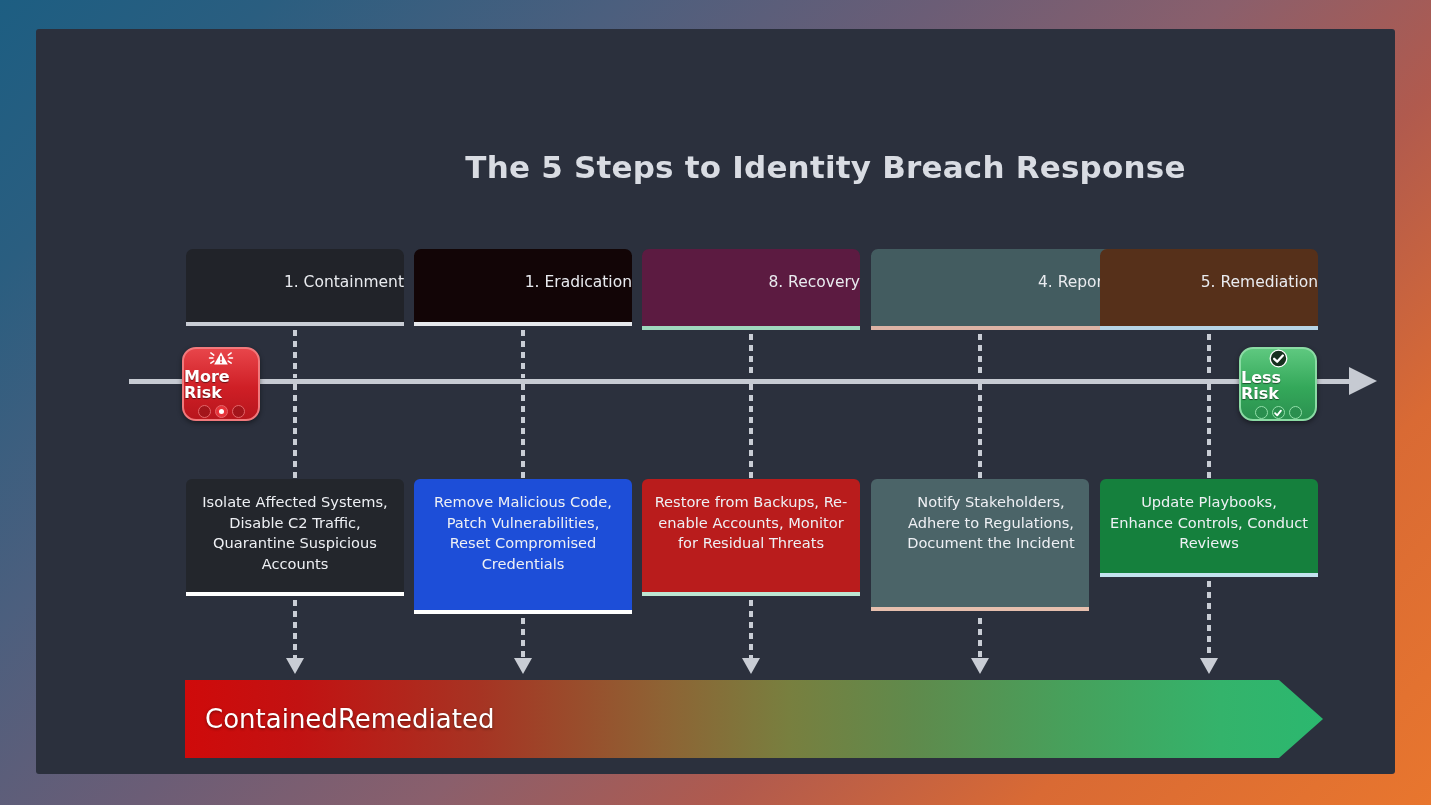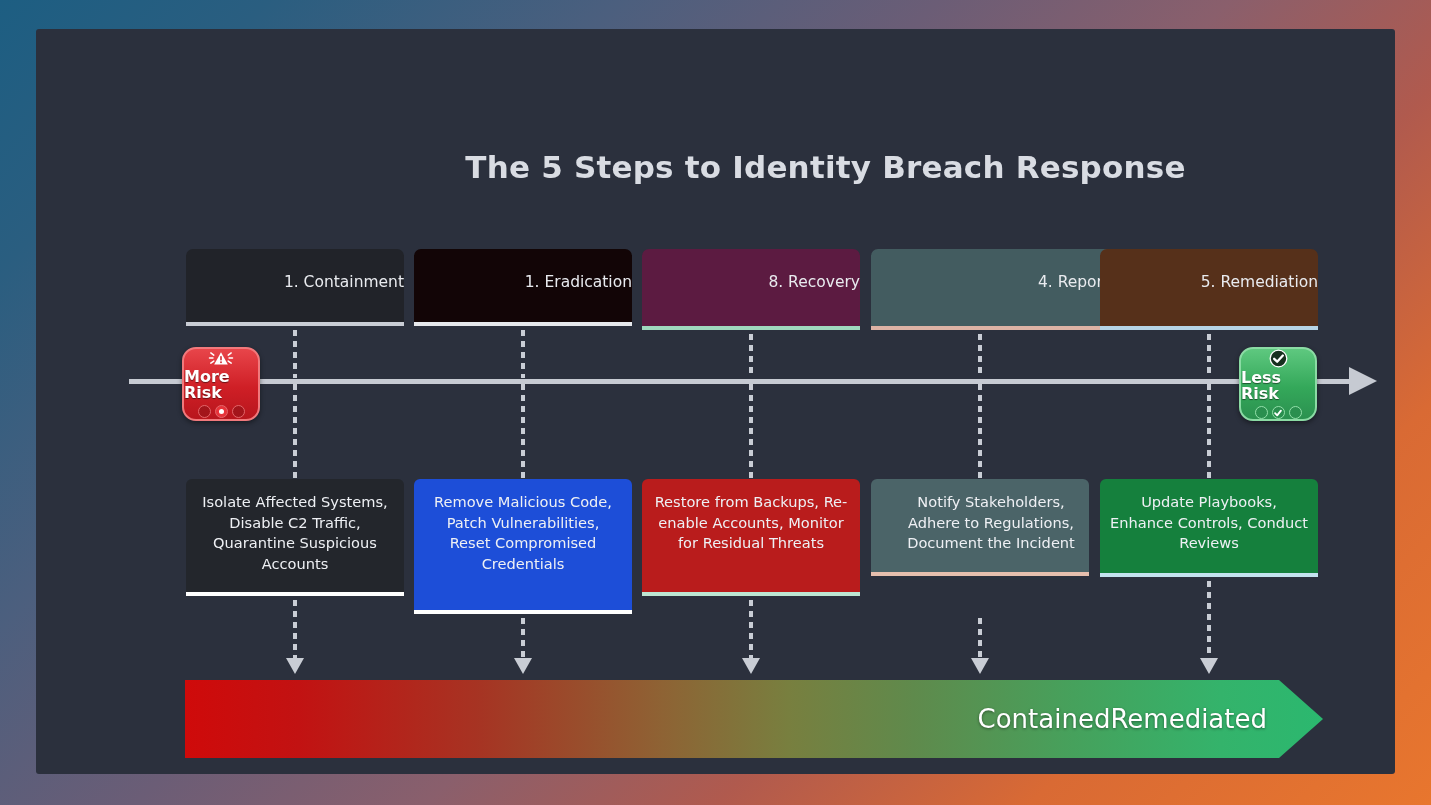--- a/index.html
+++ b/index.html
@@ -153,21 +153,21 @@
       #a63423 26%,
       #8e6334 42%,
       #787f3f 53%,
       #5f8a4c 64%,
       #46a15c 78%,
       #34b36b 91%,
       #2bb86f 100%);
     -webkit-clip-path:polygon(0 0, calc(100% - 44px) 0, 100% 50%, calc(100% - 44px) 100%, 0 100%);
     clip-path:polygon(0 0, calc(100% - 44px) 0, 100% 50%, calc(100% - 44px) 100%, 0 100%);
     display:flex; align-items:center;
-    justify-content:flex-end;
+    justify-content:flex-start;
     padding:0 56px 0 20px;
   }
   #grad-arrow span {
     color:#fff; font-size:26px;
     text-shadow:0 1px 3px rgba(0,0,0,.45);
   }
 </style>
 </head>
 <body>
 
@@ -262,21 +262,21 @@
   <div class="desc" style="left:378px; top:450px; width:218px; height:135px; background:#1d4ed8;">
     <span>Remove Malicious Code, Patch Vulnerabilities, Reset Compromised Credentials</span>
     <div class="bar" style="background:#ffffff;"></div>
   </div>
 
   <div class="desc" style="left:606px; top:450px; width:218px; height:117px; background:#b91c1c;">
     <span>Restore from Backups, Re-enable Accounts, Monitor for Residual Threats</span>
     <div class="bar" style="background:#bde6d4;"></div>
   </div>
 
-  <div class="desc" style="left:835px; top:450px; width:218px; height:97px; background:#4b6468;padding-left:32px;">
+  <div class="desc" style="left:835px; top:450px; width:218px; height:132px; background:#4b6468;padding-left:32px;">
     <span>Notify Stakeholders, Adhere to Regulations, Document the Incident</span>
     <div class="bar" style="background:#e6bfae;"></div>
   </div>
 
   <div class="desc" style="left:1064px; top:450px; width:218px; height:98px; background:#15803d;">
     <span>Update Playbooks, Enhance Controls, Conduct Reviews</span>
     <div class="bar" style="background:#c4e3ef;"></div>
   </div>
 
   <div class="conn" style="left:257px; top:571px; height:58px;"></div>

